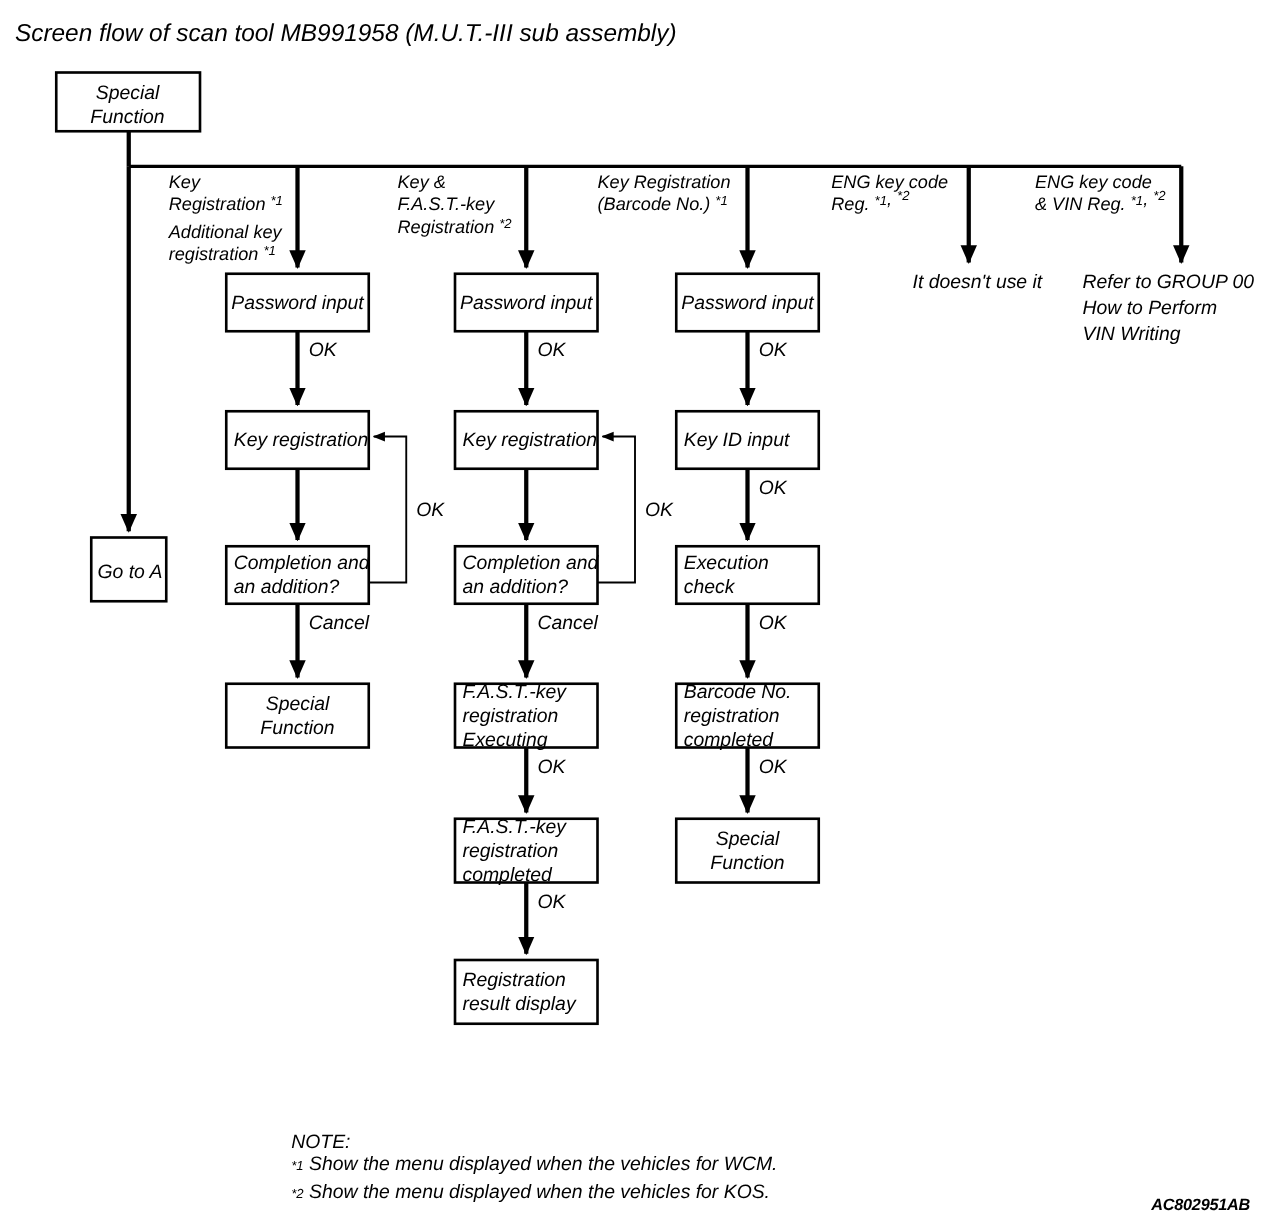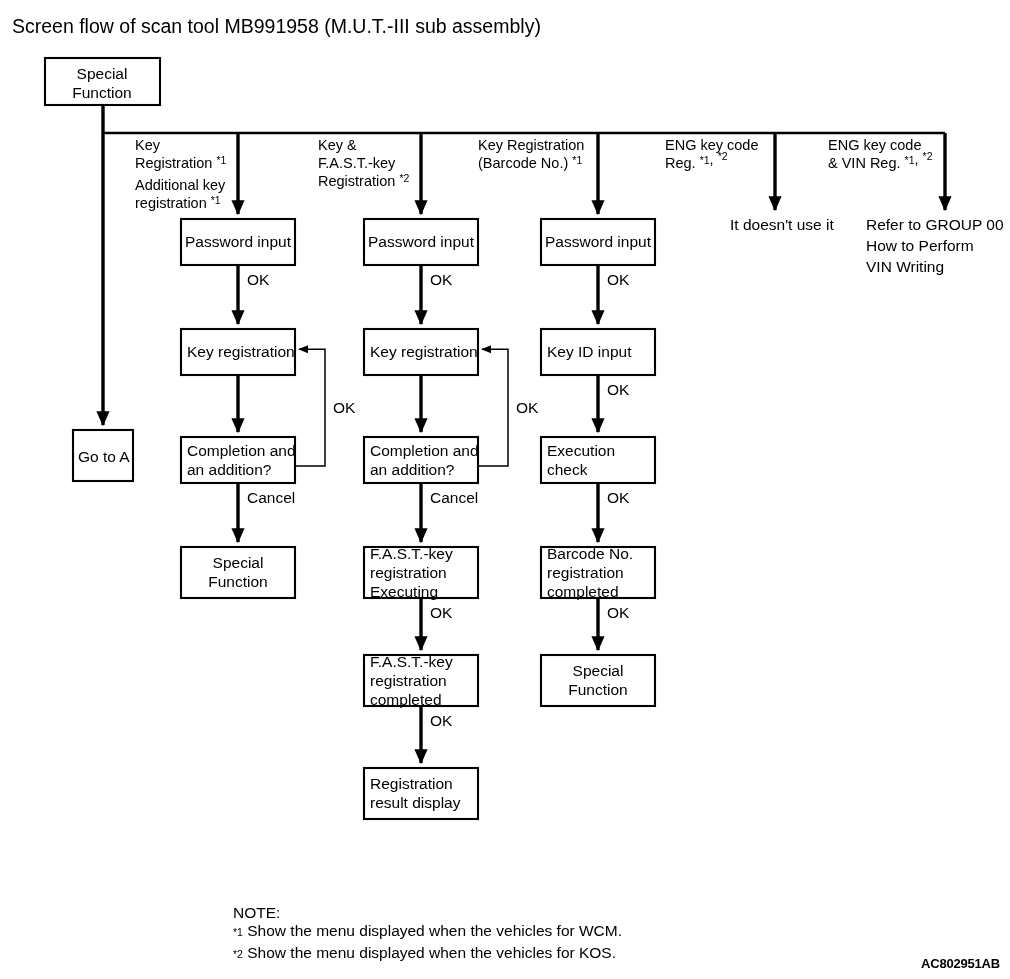--- a/index.html
+++ b/index.html
@@ -13,20 +13,21 @@
     height: 979px;
     font-family: "Liberation Sans", sans-serif;
     color: #000000;
     position: relative;
     overflow: hidden;
   }
   #diagram-root {
     position: relative;
     width: 1010px;
     height: 979px;
+    font-style: italic;
   }
   svg.flow-canvas {
     position: absolute;
     left: 0;
     top: 0;
     width: 1010px;
     height: 979px;
     display: block;
   }
   .page-title {

